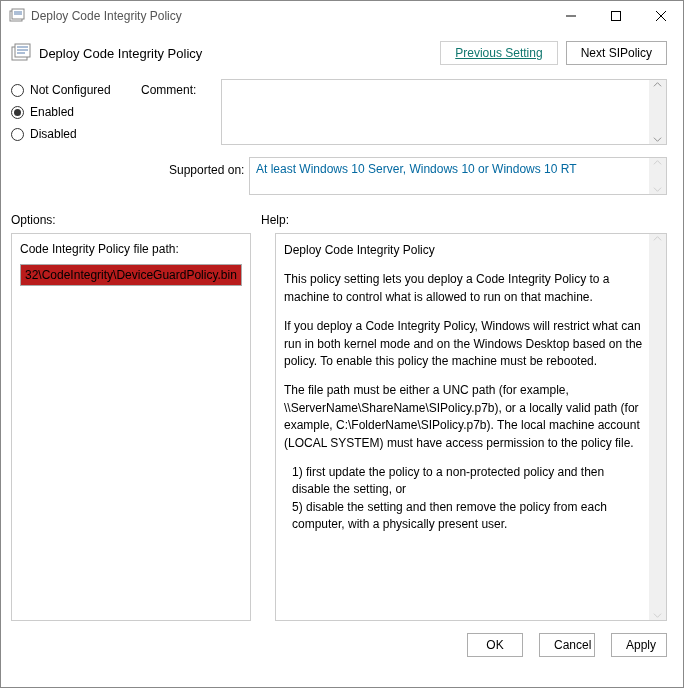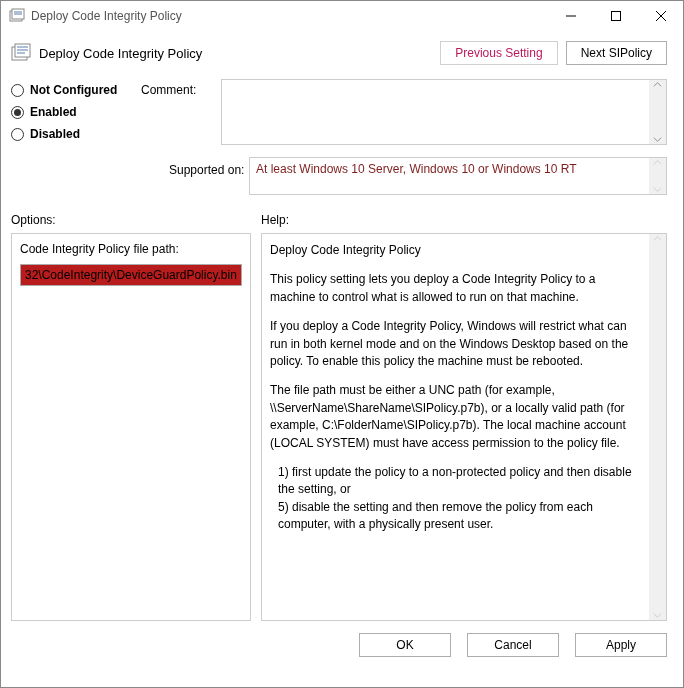--- a/index.html
+++ b/index.html
@@ -9,54 +9,54 @@
     .titlebar .icon { width: 16px; height: 16px; margin-right: 6px; }
     .titlebar .title { flex: 1; color: #555; }
     .winbtns { display: flex; height: 100%; }
     .winbtn { width: 45px; display: flex; align-items: center; justify-content: center; }
     .winbtn svg { width: 10px; height: 10px; }
 
     .header { display: flex; align-items: center; padding: 10px 16px 10px 10px; }
     .header .icon { width: 20px; height: 20px; margin-right: 8px; }
     .header .htitle { flex: 1; font-size: 13px; }
     .btn { background: #fff; border: 1px solid #adadad; padding: 4px 14px; cursor: pointer; font-size: 12px; }
-    .btn.disabled { color: #be185d; border-color: #d0d0d0; cursor: default; }
+    .btn.disabled { color: #0f766e; border-color: #d0d0d0; cursor: default; text-decoration: underline; }
     .btn + .btn { margin-left: 8px; }
 
     .toprow { display: flex; padding: 4px 16px 0 10px; }
-    .radios { width: 130px; padding-top: 4px; font-weight: bold; }
+    .radios { width: 130px; padding-top: 4px; }
     .radio { display: flex; align-items: center; margin-bottom: 8px; cursor: pointer; }
     .radio .dot { width: 13px; height: 13px; border: 1px solid #333; border-radius: 50%; margin-right: 6px; display: flex; align-items: center; justify-content: center; }
     .radio.selected .dot::after { content: ""; width: 7px; height: 7px; background: #333; border-radius: 50%; }
     .radio span { font-size: 12px; }
 
     .cslabel { width: 80px; padding-top: 4px; }
     .commentbox { flex: 1; border: 1px solid #ccc; height: 66px; position: relative; background: #fff; }
     .scrollbar-v { position: absolute; right: 0; top: 0; bottom: 0; width: 17px; background: #f0f0f0; display: flex; flex-direction: column; justify-content: space-between; align-items: center; }
     .arrow { width: 9px; height: 9px; }
 
     .supportrow { display: flex; padding: 8px 16px 0 140px; align-items: flex-start; }
     .supportlabel { width: 80px; padding-top: 6px; margin-left: 28px; }
-    .supportbox { flex: 1; border: 1px solid #ccc; height: 38px; padding: 4px 20px 4px 6px; position: relative; background: #fff; color: #7f1d1d; }
+    .supportbox { flex: 1; border: 1px solid #ccc; height: 38px; padding: 4px 20px 4px 6px; position: relative; background: #fff; color: #0369a1; }
 
     .labelsrow { display: flex; padding: 18px 16px 6px 10px; align-items: center; }
     .labelsrow .l1 { width: 250px; }
 
-    .panels { display: flex; padding: 0 16px 8px 10px; gap: 10px; height: 396px; }
+    .panels { display: flex; padding: 0 16px 8px 10px; gap: 24px; height: 396px; }
     .panel { border: 1px solid #ccc; background: #fff; padding: 8px; overflow: hidden; position: relative; }
     .panel.left { width: 240px; }
     .panel.right { flex: 1; }
     .pathlabel { margin-bottom: 8px; }
     .pathinput { width: 100%; border: 1px solid #aaa; padding: 3px 4px; font-size: 12px; background: #b91c1c; }
     .helptext { line-height: 1.45; padding-right: 14px; }
     .helptext p { margin-bottom: 12px; }
     .helptext .indent { padding-left: 8px; }
 
     .footer { display: flex; justify-content: flex-end; padding: 4px 16px 10px 10px; gap: 8px; }
-    .footer .btn { width: 92px; }
+    .footer .btn { width: 56px; }
 
     .gp-icon rect { fill:#fff; stroke:#888; }
   </style>
 </head>
 <body>
 
 <div class="titlebar">
   <svg class="icon gp-icon" viewBox="0 0 16 16">
     <rect x="1" y="3" width="12" height="10" fill="#fff" stroke="#5a7fad"></rect>
     <rect x="3" y="1" width="12" height="10" fill="#e8f0fa" stroke="#5a7fad"></rect>

